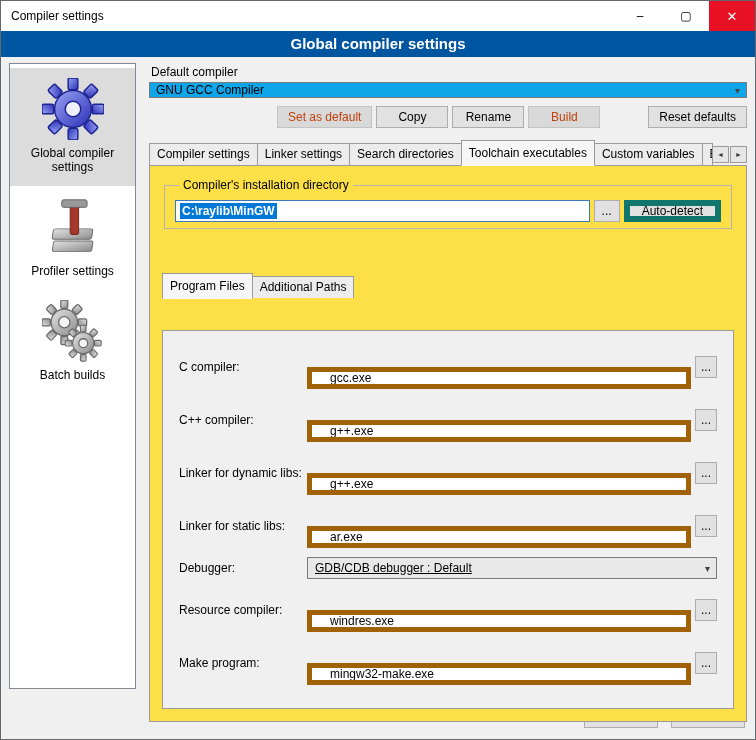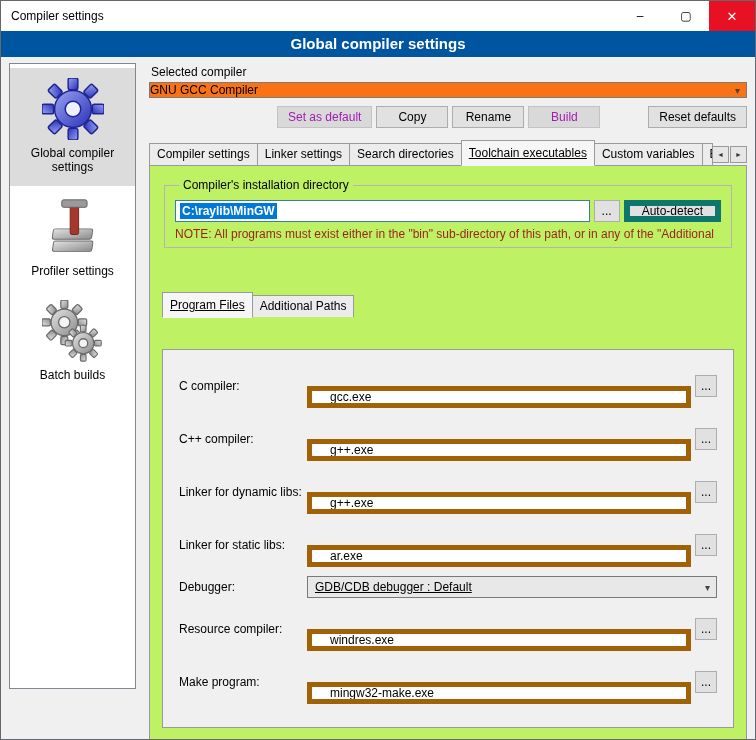--- a/index.html
+++ b/index.html
@@ -29,45 +29,45 @@
   .side-item { padding:8px 3px 12px; text-align:center; cursor:default; }
   .side-item.selected { background:#dcdcdc; }
   .side-item .icon { height:66px; display:flex; align-items:center; justify-content:center; }
   .side-item .lbl { margin-top:4px; line-height:14px; }
 
   .main { position:absolute; left:148px; top:0; right:8px; bottom:0;
           display:flex; flex-direction:column; }
 
   .sel-label { margin:8px 0 3px 2px; }
 
-  .combo { height:40px; border:1px solid #7a7a7a; background:#f97316; position:relative;
-           display:flex; align-items:center; padding-left:0; }
+  .combo { height:40px; border:1px solid #7a7a7a; background:#0ea5e9; position:relative;
+           display:flex; align-items:center; padding-left:6px; }
   .combo .arrow { position:absolute; right:6px; top:0; bottom:0; display:flex;
                   align-items:center; font-size:10px; color:#444; }
 
   .btn-row { margin-top:8px; display:flex; gap:4px; }
   .btn-row .lead-space { width:124px; }
   .btn { height:22px; min-width:72px; padding:0 10px; background:#e1e1e1;
          border:1px solid #adadad; display:flex; align-items:center; justify-content:center;
          cursor:default; white-space:nowrap; }
-  .btn.disabled { background:#d9d9d9; border-color:#c3c3c3; color:#a21caf; }
+  .btn.disabled { background:#d9d9d9; border-color:#c3c3c3; color:#c2410c; }
   .btn.push-right { margin-left:auto; }
 
   
   .tabstrip { margin-top:12px; display:flex; align-items:flex-end; position:relative; z-index:2; }
   .tab { background:#ececec; border:1px solid #9a9a9a; border-bottom:none;
          padding:3px 7px 4px; margin-right:-1px; white-space:nowrap; cursor:default; }
   .tab.active { background:#f6f6f6; padding-top:5px; padding-bottom:5px;
-                margin-bottom:-1px; border-bottom:1px solid #f6f6f6; z-index:3; position:relative;text-decoration:underline; }
+                margin-bottom:-1px; border-bottom:1px solid #f6f6f6; z-index:3; position:relative; }
   .tab.clip { max-width:32px; overflow:hidden; padding-right:0; }
   .tab-arrows { margin-left:auto; display:flex; gap:1px; padding-bottom:2px; }
   .arrowbtn { width:17px; height:17px; background:#e6e6e6; border:1px solid #9a9a9a;
               font-size:7px; display:flex; align-items:center; justify-content:center; color:#333; }
 
-  .tabpanel { flex:1; border:1px solid #9a9a9a; background:#bef264;
+  .tabpanel { flex:1; border:1px solid #9a9a9a; background:#fde047;
               padding:10px 12px 12px; display:flex; flex-direction:column; position:relative; z-index:1;gap:32px; }
 
   
   fieldset.groupbox { border:1px solid #b4b4b4; padding:8px 10px 6px; margin:2px 2px 0; }
   fieldset.groupbox legend { padding:0 4px; margin-left:4px; }
 
   .dir-row { display:flex; gap:4px; align-items:center; }
   .dir-input { flex:1; height:22px; border:1px solid #3a77bc; background:#fff;
                display:flex; align-items:center; padding-left:4px; overflow:hidden; }
   .dir-input .sel { background:#0078d7; color:#fff; padding:1px 2px; white-space:nowrap;font-weight:bold; }
@@ -170,21 +170,21 @@
             <use href="#gearshape" fill="url(#gradGray)" stroke="#6a6a6a" stroke-width="2" transform="translate(24 26) scale(0.58)"></use>
             <circle cx="42.6" cy="44.6" r="4.6" fill="#f4f4f4" stroke="#6a6a6a" stroke-width="1.3"></circle>
           </svg>
         </div>
         <div class="lbl">Batch builds</div>
       </div>
     </div>
 
     <div class="main">
 
-      <div class="sel-label">Selected compiler</div>
+      <div class="sel-label">Default compiler</div>
 
       <div class="combo">
         <span>GNU GCC Compiler</span>
         <span class="arrow">▾</span>
       </div>
 
       <div class="btn-row">
         <div class="lead-space"></div>
         <div class="btn disabled">Set as default</div>
         <div class="btn">Copy</div>
@@ -210,21 +210,20 @@
 
         <fieldset class="groupbox">
           <legend>Compiler's installation directory</legend>
           <div class="dir-row">
             <div class="dir-input">
               <span class="sel">C:\raylib\MinGW</span>
             </div>
             <div class="mini-btn">...</div>
             <div class="autodetect">Auto-detect</div>
           </div>
-          <div class="note">NOTE: All programs must exist either in the "bin" sub-directory of this path, or in any of the "Additional</div>
         </fieldset>
 
         <div class="subtabs">
           <div class="tab active">Program Files</div>
           <div class="tab">Additional Paths</div>
         </div>
 
         <div class="subpanel">
 
           <div class="frow">

